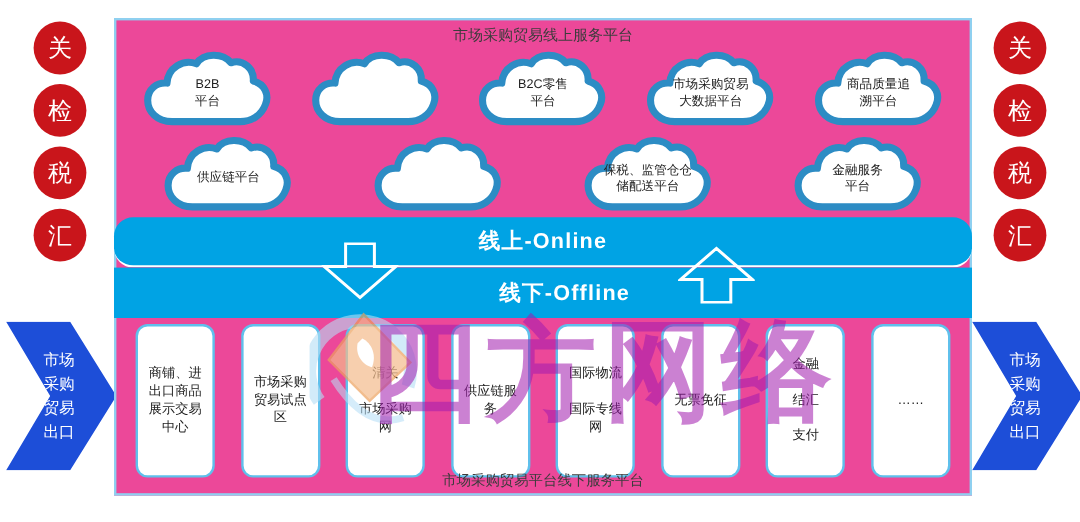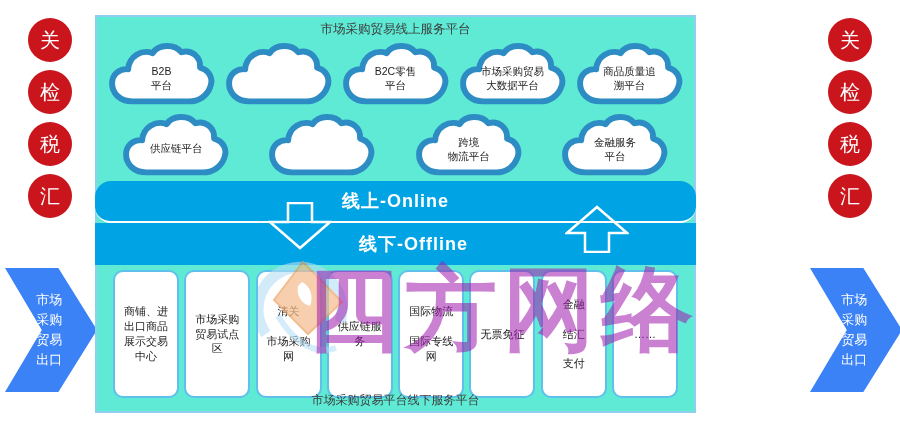--- a/index.html
+++ b/index.html
@@ -7,31 +7,31 @@
   .stage { position:relative; width:900px; height:435px; background:#ffffff; overflow:hidden; }
 
   
   .badge-col { position:absolute; top:18px; display:flex; flex-direction:column; gap:8px; }
   .badge-col.left  { left:28px; }
   .badge-col.right { left:828px; }
   .badge { width:44px; height:44px; border-radius:50%; background:#c9151b; color:#fff;
            display:flex; align-items:center; justify-content:center; font-size:20px; }
 
   
-  .chevron { position:absolute; top:268px; width:92px; height:124px; background:#3b82f6;
+  .chevron { position:absolute; top:268px; width:92px; height:124px; background:#1d4ed8;
              clip-path:polygon(0 0, 58% 0, 100% 50%, 58% 100%, 0 100%, 40% 50%);
              display:flex; align-items:center; }
   .chevron.left-arrow  { left:5px; }
   .chevron.right-arrow { left:810px; }
   .chev-text { display:block; width:100%; padding-left:34%; color:#fff; font-size:13px;
                line-height:1.55; white-space:pre-line; }
 
   
-  .panel { position:absolute; left:95px; top:15px; width:601px; height:398px;
-           background:#5eead4; border:2px solid #8fd0f0; }
+  .panel { position:absolute; left:95px; top:15px; width:715px; height:398px;
+           background:#ec4899; border:2px solid #8fd0f0; }
   .panel-title { position:absolute; top:4px; left:0; width:100%; text-align:center;
                  font-size:12.5px; color:#3c3c3c; }
   .panel-footer { position:absolute; bottom:2px; left:0; width:100%; text-align:center;
                   font-size:12px; color:#3c3c3c; }
 
   
   .cloud-row { position:absolute; left:6px; right:6px; height:68px; display:flex; }
   .cloud-row.row1 { top:25px; }
   .cloud-row.row2 { top:96px; }
   .cloud-cell { flex:1; display:flex; justify-content:center; }
@@ -168,22 +168,22 @@
         <svg>
               <use href="#cloud-shape" xlink:href="#cloud-shape"></use>
             </svg>
       </div>
         </div>
       <div class="cloud-cell">
           <div class="cloud">
         <svg>
               <use href="#cloud-shape" xlink:href="#cloud-shape"></use>
             </svg>
-        <span class="cloud-label">跨境
-物流平台</span>
+        <span class="cloud-label">保税、监管仓仓
+储配送平台</span>
       </div>
         </div>
       <div class="cloud-cell">
           <div class="cloud">
         <svg>
               <use href="#cloud-shape" xlink:href="#cloud-shape"></use>
             </svg>
         <span class="cloud-label">金融服务
 平台</span>
       </div>

